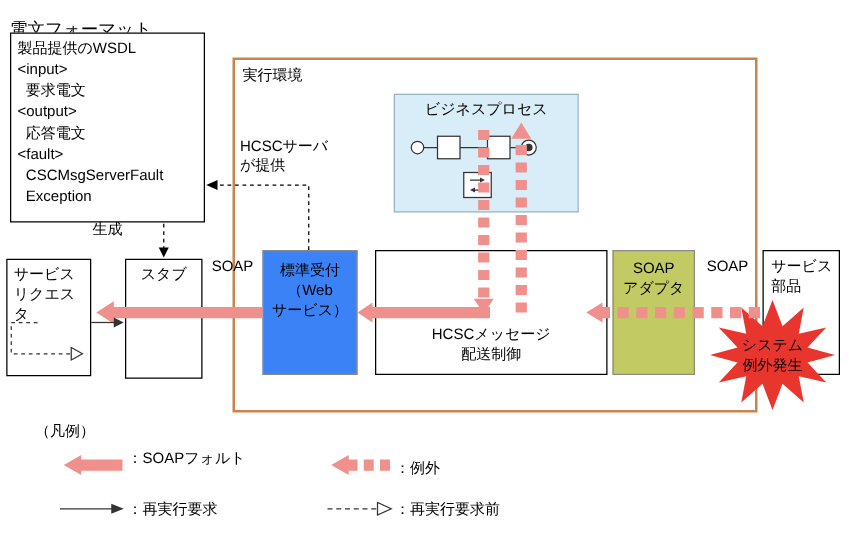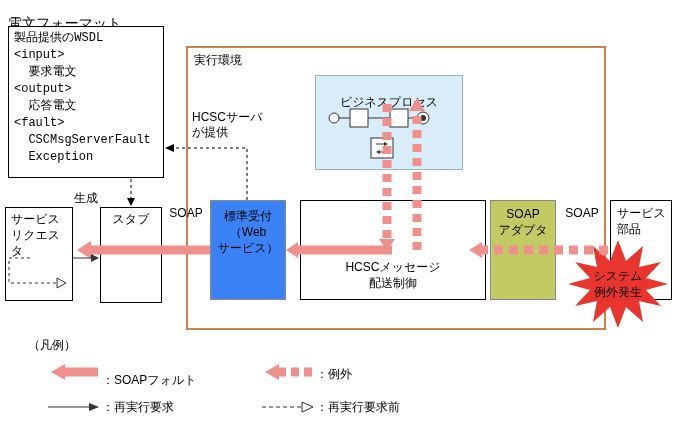--- a/index.html
+++ b/index.html
@@ -5,42 +5,42 @@
   html,body{margin:0;padding:0;background:#fff;}
   .canvas{
     position:relative;width:679px;height:428px;background:#fff;overflow:hidden;
     font-family:"Liberation Sans","DejaVu Sans",sans-serif;font-size:12px;color:#000;
   }
   .abs{position:absolute;}
   .pre{white-space:pre-line;}
   .box{position:absolute;box-sizing:border-box;background:#fff;border:1px solid #000;}
   .fmt-label{left:8px;top:5px;width:124px;font-size:14px;padding-bottom:2px;border-bottom:6px solid #fca5a5;margin-top:10px;}
   .wsdl{left:8px;top:26px;width:156px;height:152px;}
-  .wsdl pre{margin:0;padding:3px 5px;font-size:12px;line-height:17px;font-family:Liberation Mono, monospace;white-space:pre;}
-  .gen-label{left:74px;top:190px;}
+  .wsdl pre{margin:0;padding:3px 5px;font-size:12px;line-height:17px;font-family:Liberation Sans, sans-serif;white-space:pre;}
+  .gen-label{left:74px;top:175px;}
   .provided-label{left:192px;top:110px;line-height:15px;}
   .exec{left:186px;top:46px;width:420px;height:284px;background:transparent;border:2px solid #c9834c;}
   .exec-label{position:absolute;left:6px;top:4px;}
   .requester{left:5px;top:207px;width:68px;height:94px;padding:3px 0 0 5px;line-height:16px;}
   .stub{left:100px;top:207px;width:62px;height:96px;text-align:center;padding-top:3px;}
   .soap-left{left:163px;top:206px;width:46px;text-align:center;}
   .reception{left:210px;top:200px;width:76px;height:100px;background:#3b82f6;border:1px solid #8a8a8a;text-align:center;padding-top:7px;line-height:16px;}
   .bp{left:315px;top:75px;width:148px;height:95px;background:#d9edf8;border:1px solid #9ab4c4;}
-  .bp-title{text-align:center;padding-top:18px;}
+  .bp-title{text-align:center;padding-top:3px;}
   .bp-icons{position:absolute;left:0;top:30px;}
   .hcsc{left:300px;top:200px;width:186px;height:100px;}
   .hcsc-text{position:absolute;left:0;right:0;bottom:8px;text-align:center;line-height:16px;}
   .adapter{left:490px;top:200px;width:66px;height:100px;background:#c2cb63;border:1px solid #8a8a8a;text-align:center;padding-top:5px;line-height:16px;}
   .soap-right{left:558px;top:206px;width:48px;text-align:center;}
   .component{left:610px;top:200px;width:62px;height:100px;padding:4px 0 0 6px;line-height:16px;}
   .overlay{position:absolute;left:0;top:0;width:679px;height:428px;z-index:5;pointer-events:none;}
   .burst-text{left:580px;top:268px;width:76px;text-align:center;line-height:16px;z-index:6;font-weight:normal;}
   .legend-title{left:28px;top:337px;}
   .lg-arrow{position:absolute;}
-  .lg1{left:46px;top:363px;} .lb1{left:102px;top:372px;text-align:center;}
+  .lg1{left:46px;top:363px;} .lb1{left:102px;top:358px;text-align:center;}
   .lg2{left:260px;top:363px;} .lb2{left:316px;top:366px;}
   .lg3{left:46px;top:401px;} .lb3{left:102px;top:399px;text-align:right;}
   .lg4{left:260px;top:401px;} .lb4{left:316px;top:399px;}
 </style>
 </head>
 <body>
 
 <div class="canvas">
 
   <div class="abs fmt-label">電文フォーマット</div>

